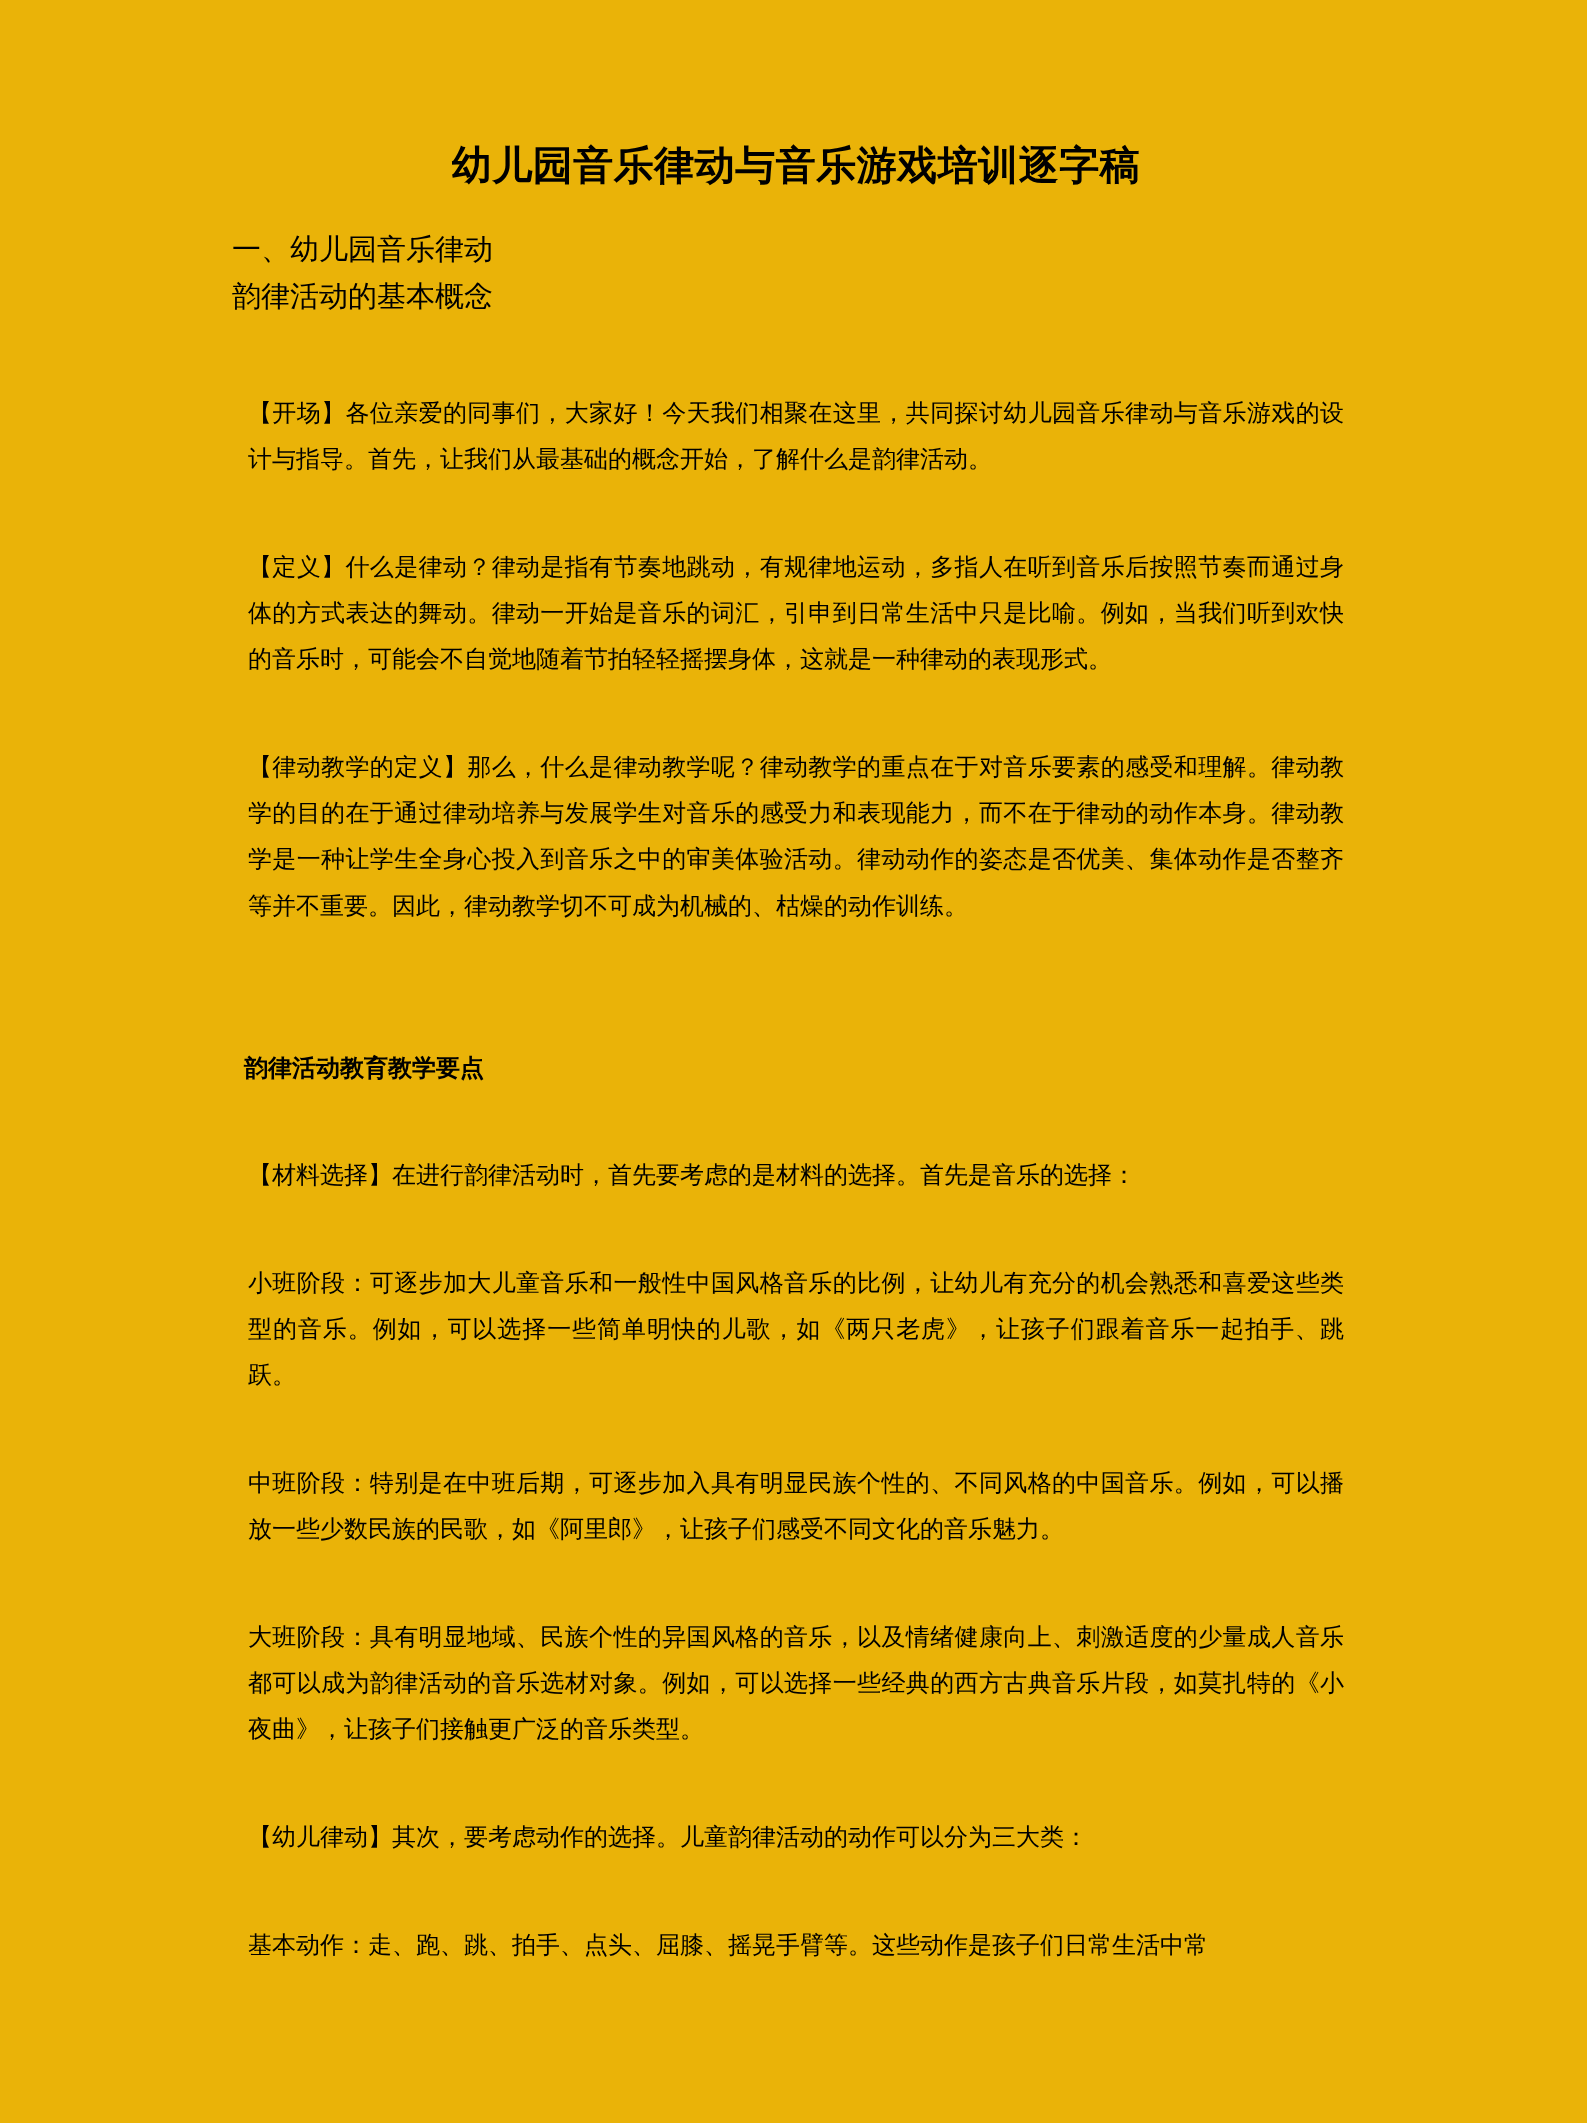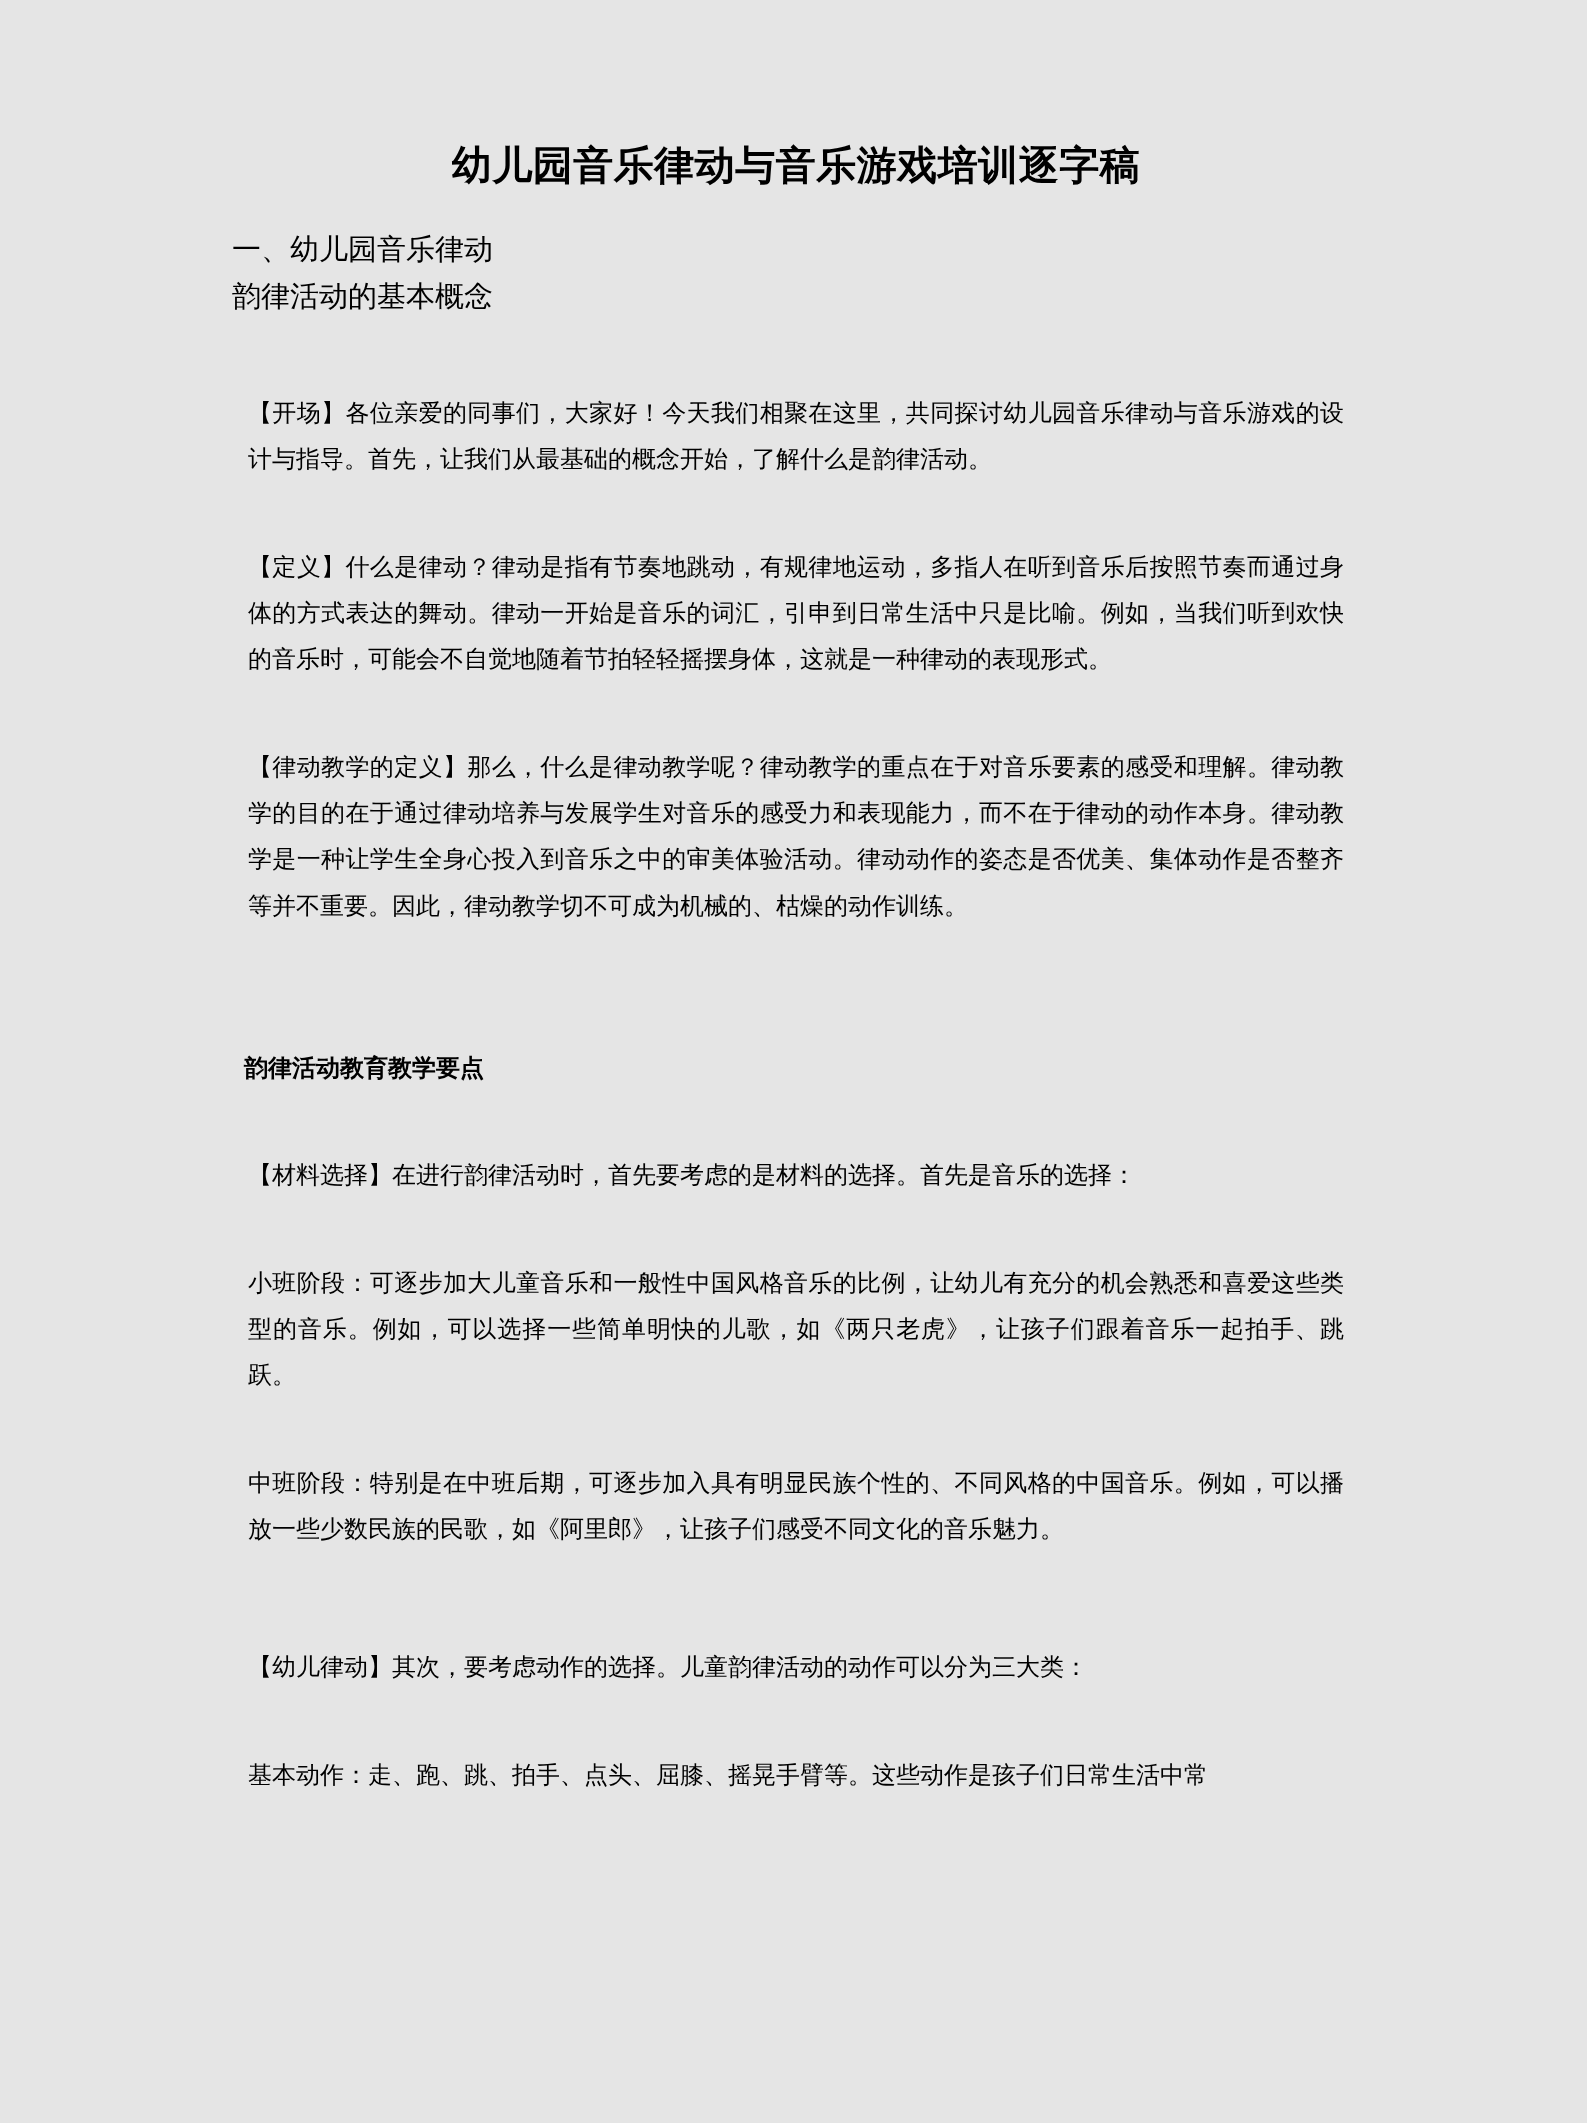--- a/index.html
+++ b/index.html
@@ -10,21 +10,21 @@
   }
   body {
     font-family: "DejaVu Serif", "Liberation Serif", serif;
     color: #000000;
   }
   .page {
     position: relative;
     width: 1587px;
     height: 2123px;
     margin: 0 auto;
-    background: #e5e5e5;
+    background: #eab308;
     overflow: hidden;
     box-sizing: border-box;
   }
   .content {
     position: absolute;
     left: 232px;
     top: 0;
     width: 1128px;
   }
   .doc-title {
@@ -109,20 +109,21 @@
     <div class="gap-sm"></div>
 
     <p class="para">小班阶段：可逐步加大儿童音乐和一般性中国风格音乐的比例，让幼儿有充分的机会熟悉和喜爱这些类型的音乐。例如，可以选择一些简单明快的儿歌，如《两只老虎》，让孩子们跟着音乐一起拍手、跳跃。</p>
 
     <div class="gap-sm"></div>
 
     <p class="para">中班阶段：特别是在中班后期，可逐步加入具有明显民族个性的、不同风格的中国音乐。例如，可以播放一些少数民族的民歌，如《阿里郎》，让孩子们感受不同文化的音乐魅力。</p>
 
     <div class="gap-sm"></div>
 
+    <p class="para">大班阶段：具有明显地域、民族个性的异国风格的音乐，以及情绪健康向上、刺激适度的少量成人音乐都可以成为韵律活动的音乐选材对象。例如，可以选择一些经典的西方古典音乐片段，如莫扎特的《小夜曲》，让孩子们接触更广泛的音乐类型。</p>
 
     <div class="gap-sm"></div>
 
     <p class="para">【幼儿律动】其次，要考虑动作的选择。儿童韵律活动的动作可以分为三大类：</p>
 
     <div class="gap-sm"></div>
 
     <p class="para">基本动作：走、跑、跳、拍手、点头、屈膝、摇晃手臂等。这些动作是孩子们日常生活中常</p>
 
   </div>

